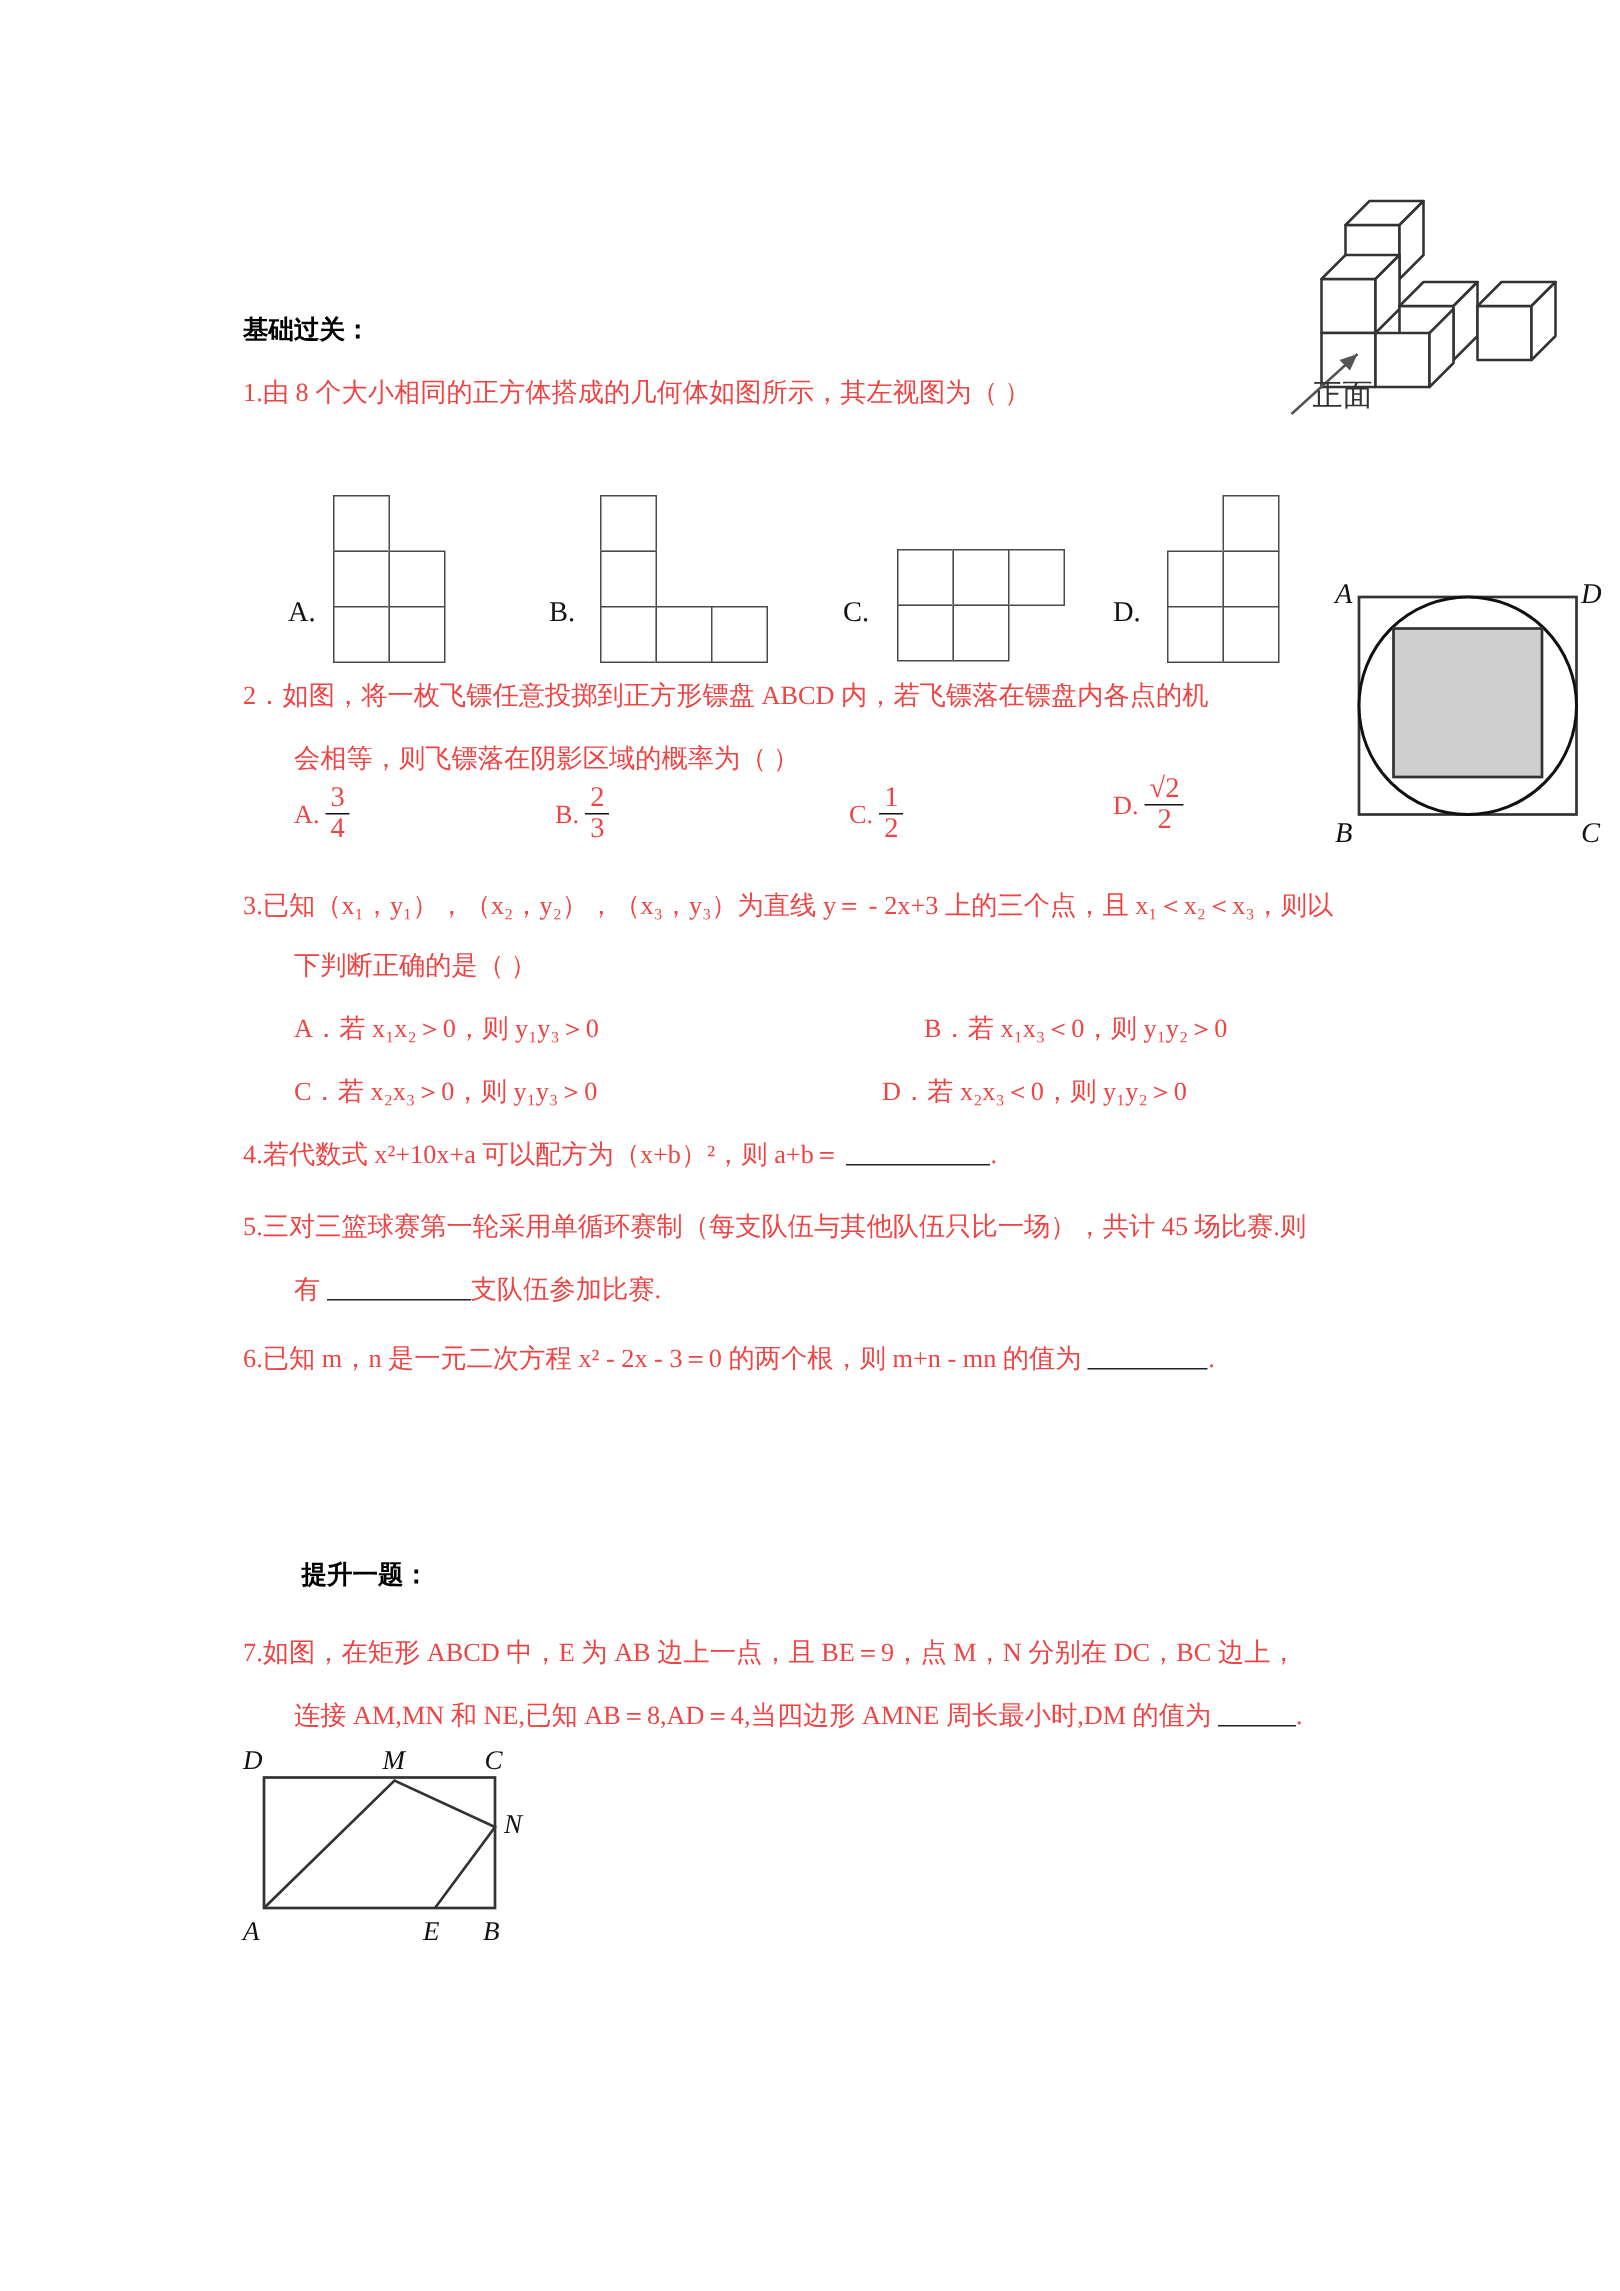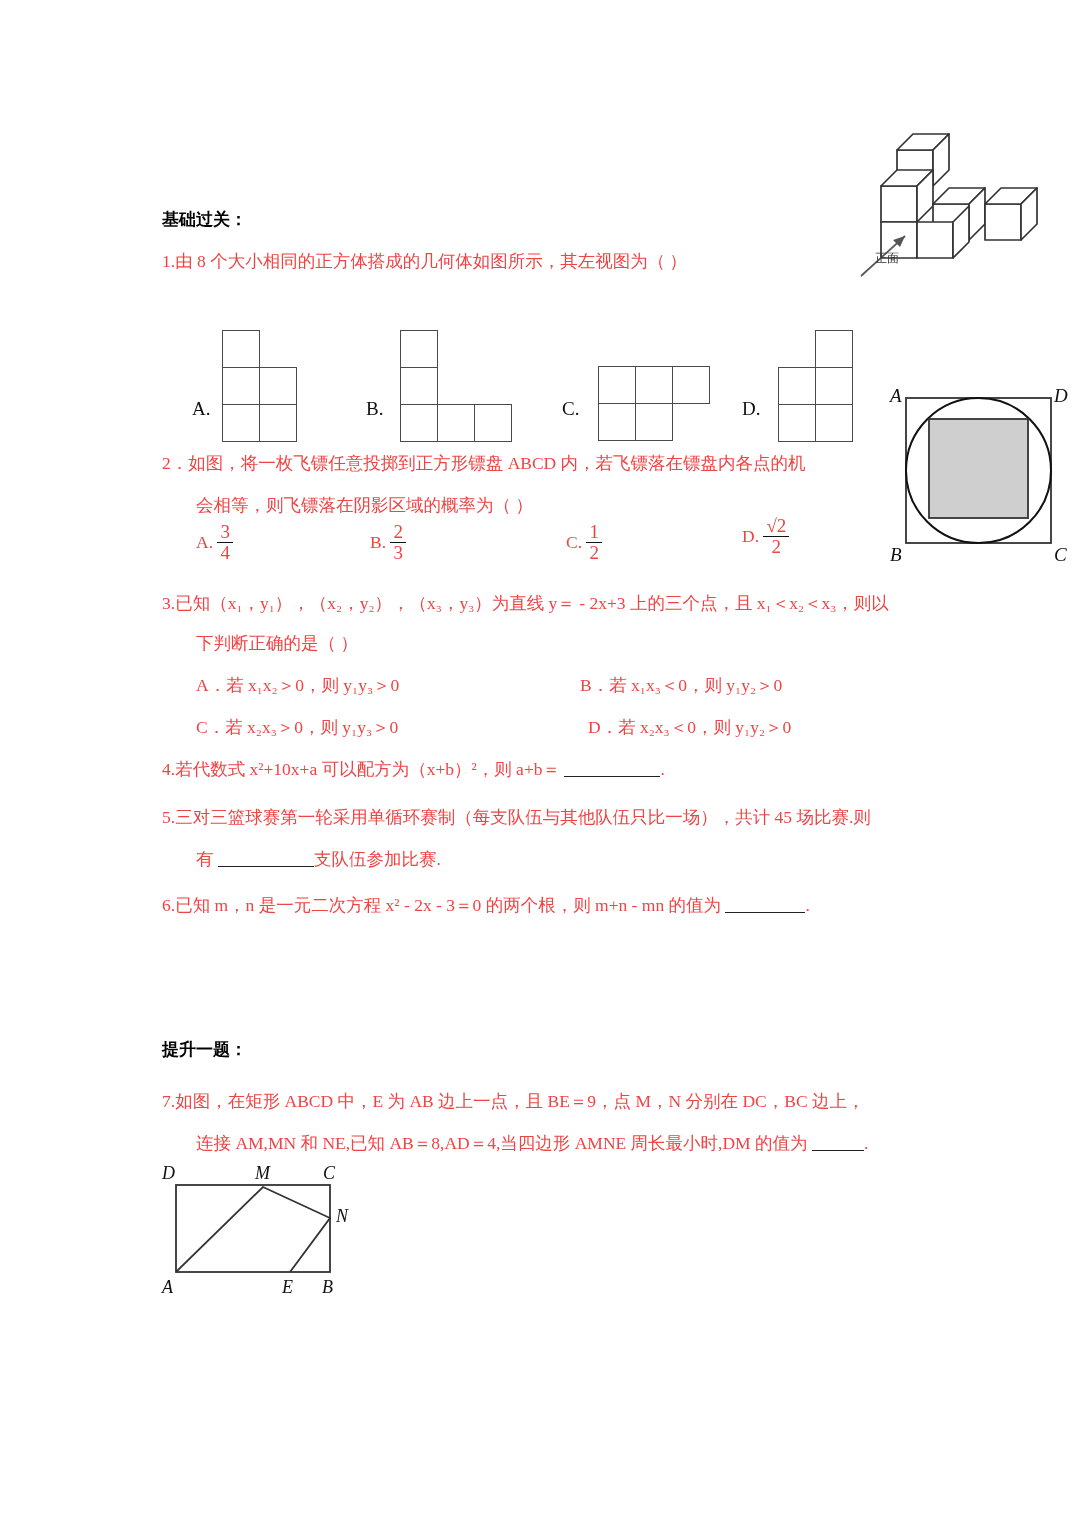--- a/index.html
+++ b/index.html
@@ -84,21 +84,21 @@
 
         <polygon points="62,114 98,114 98,150 62,150"></polygon>
         <polygon points="98,114 114,98 114,134 98,150"></polygon>
       </g>
 
       <g stroke="#555555" stroke-width="1.7" fill="none">
         <line x1="6" y1="168" x2="50" y2="128"></line>
         <polygon points="50,128 38,132 45,139" fill="#555555" stroke="none"></polygon>
       </g>
     </svg>
-    <div style="position:absolute; left:20px; top:142px; font-family:Liberation Mono, monospace; font-size:12px; color:#333;">正面</div>
+    <div style="position:absolute; left:20px; top:142px; font-family:Liberation Mono, monospace; font-size:20px; color:#333;">正面</div>
   </div>
 
   <div class="sec-head" style="top:208px;">基础过关：</div>
 
   <div class="qline" style="left:162px; top:248px;">1.由 8 个大小相同的正方体搭成的几何体如图所示，其左视图为（      ）</div>
 
   <div class="optlabel" style="left:192px; top:398px;">A.</div>
   <div class="gridshape" style="left:222px; top:330px;">
     <div class="gcell" style="left:0px;  top:0px;  width:38px; height:38px;"></div>
     <div class="gcell" style="left:0px;  top:37px; width:38px; height:38px;"></div>
@@ -175,41 +175,41 @@
     <span class="frac">
       <span class="num">√2</span>
       <span class="den">2</span>
     </span>
   </div>
 
   <div class="qline" style="left:162px; top:590px;">3.已知（x₁，y₁），（x₂，y₂），（x₃，y₃）为直线 y＝ - 2x+3 上的三个点，且 x₁＜x₂＜x₃，则以</div>
   <div class="qline" style="left:196px; top:630px;">下判断正确的是（      ）</div>
 
   <div class="qline" style="left:196px; top:672px;">A．若 x₁x₂＞0，则 y₁y₃＞0</div>
-  <div class="qline" style="left:580px; top:672px;">B．若 x₁x₃＜0，则 y₁y₂＞0</div>
+  <div class="qline" style="left:616px; top:672px;">B．若 x₁x₃＜0，则 y₁y₂＞0</div>
   <div class="qline" style="left:196px; top:714px;text-align:center;">C．若 x₂x₃＞0，则 y₁y₃＞0</div>
   <div class="qline" style="left:588px; top:714px;">D．若 x₂x₃＜0，则 y₁y₂＞0</div>
 
   <div class="qline" style="left:162px; top:756px;">
     <span>4.若代数式 x²+10x+a 可以配方为（x+b）²，则 a+b＝</span>
     <span class="blank" style="width:96px;"></span><span>.</span>
   </div>
 
   <div class="qline" style="left:162px; top:804px;">5.三对三篮球赛第一轮采用单循环赛制（每支队伍与其他队伍只比一场），共计 45 场比赛.则</div>
   <div class="qline" style="left:196px; top:846px;">
     <span>有</span>
     <span class="blank" style="width:96px;"></span><span>支队伍参加比赛.</span>
   </div>
 
   <div class="qline" style="left:162px; top:892px;">
     <span>6.已知 m，n 是一元二次方程 x² - 2x - 3＝0 的两个根，则 m+n - mn 的值为</span>
     <span class="blank" style="width:80px;"></span><span>.</span>
   </div>
 
-  <div class="sec-head" style="top:1038px;">提升一题：</div>
+  <div class="sec-head" style="top:1038px;margin-left:39px;">提升一题：</div>
 
   <div class="qline" style="left:162px; top:1088px;">7.如图，在矩形 ABCD 中，E 为 AB 边上一点，且 BE＝9，点 M，N 分别在 DC，BC 边上，</div>
   <div class="qline" style="left:196px; top:1130px;">
     <span>连接 AM,MN 和 NE,已知 AB＝8,AD＝4,当四边形 AMNE 周长最小时,DM 的值为</span>
     <span class="blank" style="width:52px;"></span><span>.</span>
   </div>
 
   <div class="figbox" style="left:152px; top:1160px;">
     <svg width="240" height="150" viewBox="0 0 240 150">
 

